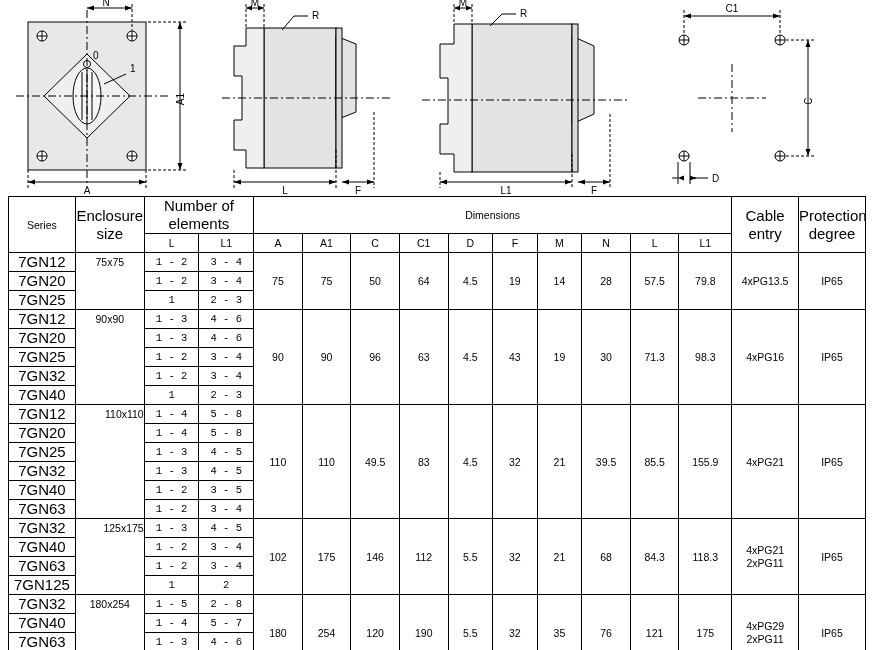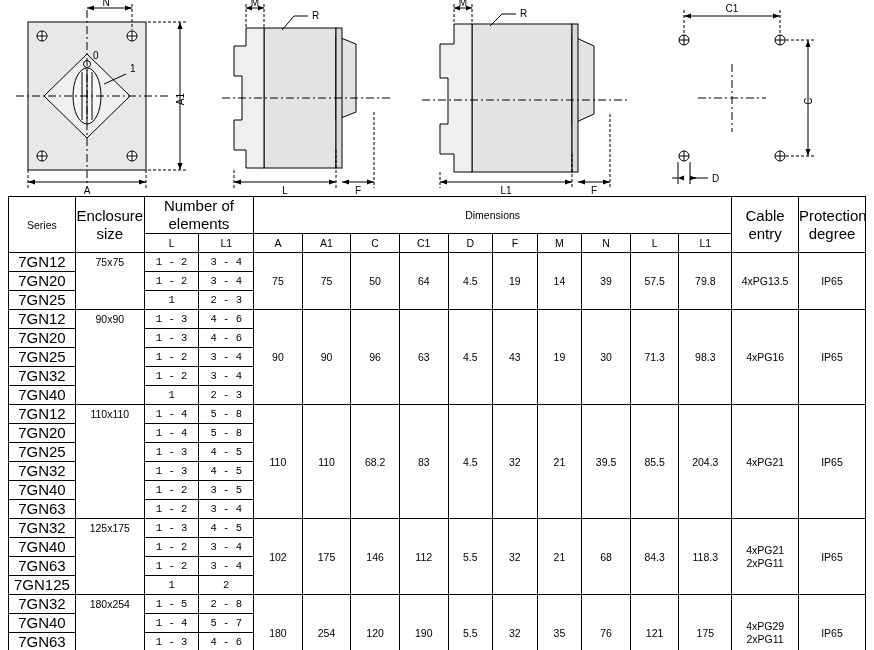--- a/index.html
+++ b/index.html
@@ -281,21 +281,21 @@
           <td class="encl" rowspan="3" style="vertical-align: top;">75x75</td>
           <td class="le">1 - 2</td>
           <td class="le">3 - 4</td>
           <td rowspan="3">75</td>
           <td rowspan="3">75</td>
           <td rowspan="3">50</td>
           <td rowspan="3">64</td>
           <td rowspan="3">4.5</td>
           <td rowspan="3">19</td>
           <td rowspan="3">14</td>
-          <td rowspan="3">39</td>
+          <td rowspan="3">28</td>
           <td rowspan="3">57.5</td>
           <td rowspan="3">79.8</td>
           <td rowspan="3">4xPG13.5</td>
           <td rowspan="3">IP65</td>
         </tr>
         <tr>
           <td class="series">7GN20</td>
           <td class="le">1 - 2</td>
           <td class="le">3 - 4</td>
         </tr>
@@ -337,33 +337,33 @@
           <td class="le">1 - 2</td>
           <td class="le">3 - 4</td>
         </tr>
         <tr>
           <td class="series">7GN40</td>
           <td class="le">1</td>
           <td class="le">2 - 3</td>
         </tr>
         <tr>
           <td class="series">7GN12</td>
-          <td class="encl" rowspan="6" style="vertical-align: top;">110x110</td>
+          <td class="encl" rowspan="6" style="vertical-align: top; text-align: right;">110x110</td>
           <td class="le">1 - 4</td>
           <td class="le">5 - 8</td>
           <td rowspan="6">110</td>
           <td rowspan="6">110</td>
-          <td rowspan="6">68.2</td>
+          <td rowspan="6">49.5</td>
           <td rowspan="6">83</td>
           <td rowspan="6">4.5</td>
           <td rowspan="6">32</td>
           <td rowspan="6">21</td>
           <td rowspan="6">39.5</td>
           <td rowspan="6">85.5</td>
-          <td rowspan="6">204.3</td>
+          <td rowspan="6">155.9</td>
           <td rowspan="6">4xPG21</td>
           <td rowspan="6">IP65</td>
         </tr>
         <tr>
           <td class="series">7GN20</td>
           <td class="le">1 - 4</td>
           <td class="le">5 - 8</td>
         </tr>
         <tr>
           <td class="series">7GN25</td>
@@ -380,21 +380,21 @@
           <td class="le">1 - 2</td>
           <td class="le">3 - 5</td>
         </tr>
         <tr>
           <td class="series">7GN63</td>
           <td class="le">1 - 2</td>
           <td class="le">3 - 4</td>
         </tr>
         <tr>
           <td class="series">7GN32</td>
-          <td class="encl" rowspan="4" style="vertical-align: top;">125x175</td>
+          <td class="encl" rowspan="4" style="vertical-align: top; text-align: right;">125x175</td>
           <td class="le">1 - 3</td>
           <td class="le">4 - 5</td>
           <td rowspan="4">102</td>
           <td rowspan="4">175</td>
           <td rowspan="4">146</td>
           <td rowspan="4">112</td>
           <td rowspan="4">5.5</td>
           <td rowspan="4">32</td>
           <td rowspan="4">21</td>
           <td rowspan="4">68</td>

